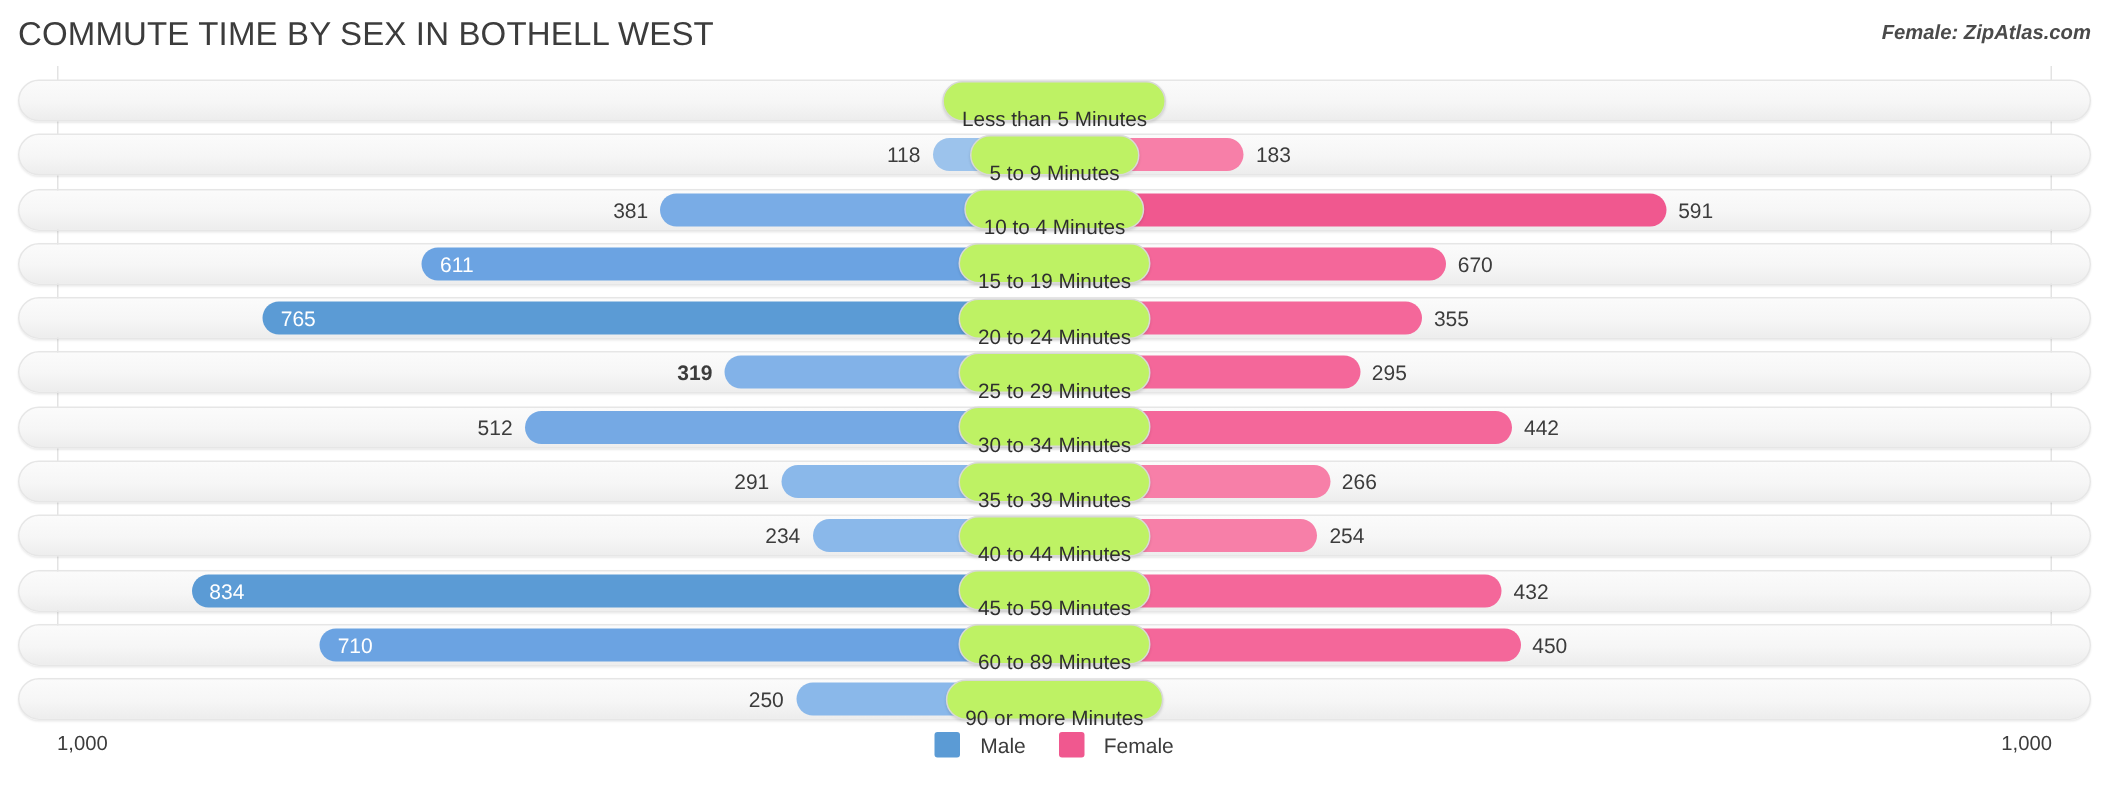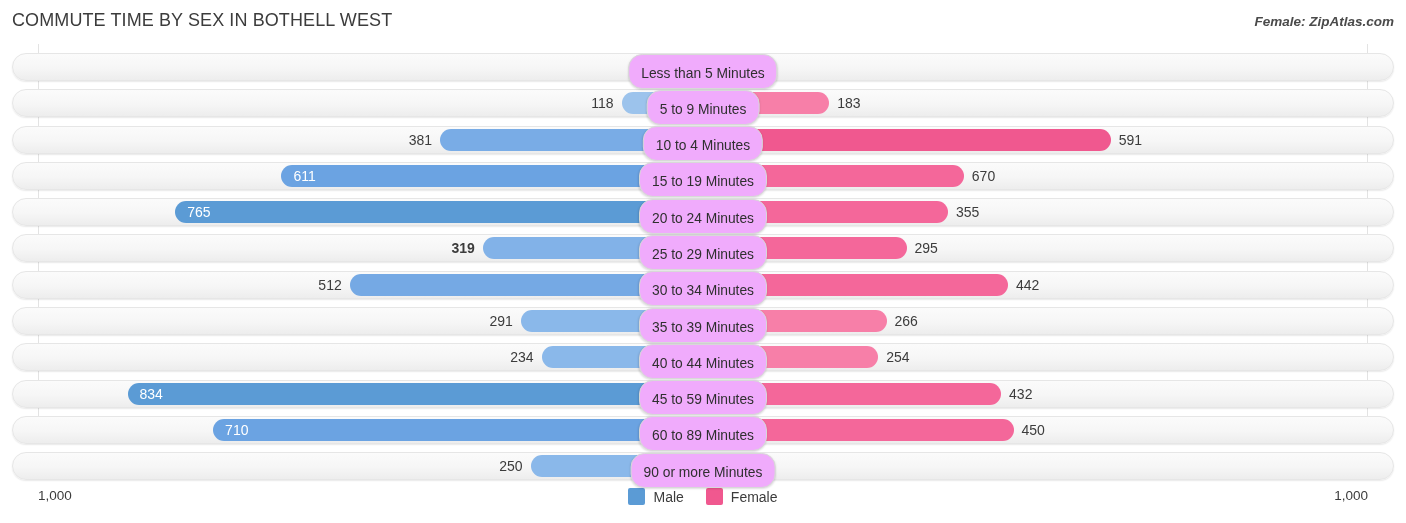--- a/index.html
+++ b/index.html
@@ -17,21 +17,21 @@
 
   
   .header {
     position: relative;
     height: 44px;
   }
   .chart-title {
     position: absolute;
     left: 12px;
     top: 10px;
-    font-size: 18px;
+    font-size: 22px;
     color: #3c3c3c;
     letter-spacing: 0.1px;
     white-space: nowrap;
   }
   .source-note {
     position: absolute;
     right: 12px;
     top: 14px;
     font-size: 13.5px;
     font-style: italic;
@@ -103,33 +103,33 @@
   }
   .val.inside {
     color: #ffffff;
   }
   .val.left-out  { text-align: right; }
   .val.right-out { text-align: left; }
 
   .pill {
     position: absolute;
     top: 3.5px;
-    height: 35px;
+    height: 27px;
     line-height: 26px;
-    background: #f0abfc;
+    background: #bef264;
     border: 1px solid #d8d8d8;
     border-radius: 14px;
     font-size: 13.8px;
     color: #2f2f2f;
     text-align: center;
     white-space: nowrap;
     box-shadow: 0 1px 2px rgba(0,0,0,0.13);
     box-sizing: border-box;
     z-index: 5;
-    padding: 6px 12px;
+    padding: 12px 12px;
     transform: translateX(-50%);
   }
 
   
   .footer {
     position: absolute;
     left: 0;
     top: 480px;
     width: 1406px;
     height: 43px;
@@ -149,21 +149,21 @@
     right: 0;
     top: 8px;
     display: flex;
     justify-content: center;
     align-items: center;
     gap: 22px;
   }
   .legend-item {
     display: flex;
     align-items: center;
-    gap: 8px;
+    gap: 13px;
   }
   .swatch {
     width: 17px;
     height: 17px;
     border-radius: 2px;
     display: block;
   }
   .legend-label {
     font-size: 14px;
     color: #3c3c3c;

